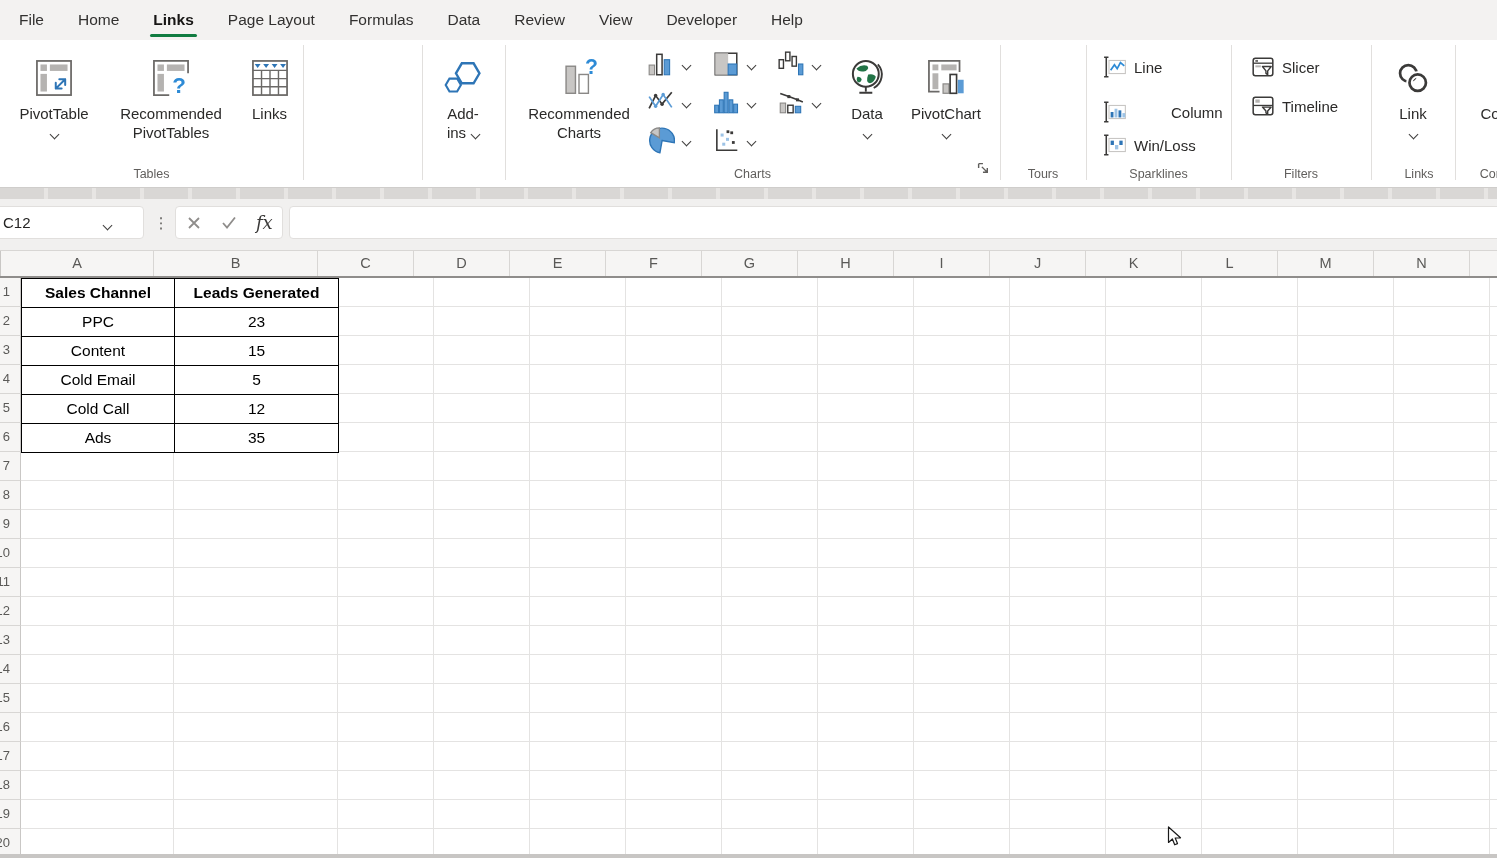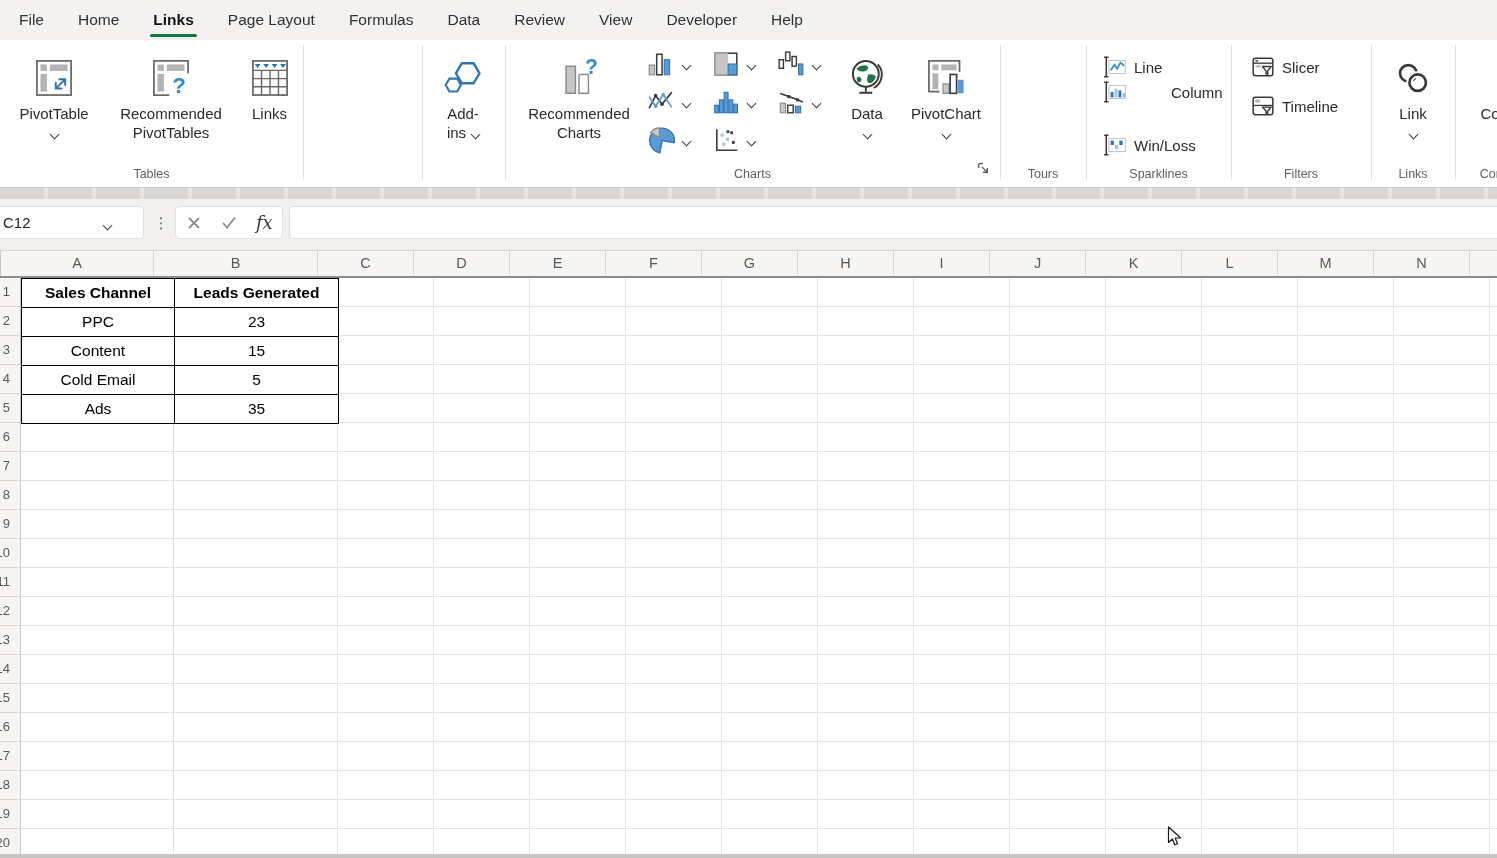--- a/index.html
+++ b/index.html
@@ -357,21 +357,21 @@
 
   <div class="rgroup" style="left:1086px;width:145px;">
     <div class="srow" style="left:17px;top:15px;">
       <svg width="24" height="24" viewBox="0 0 22 22">
         <path d="M3 2 v18 M1 2 h4 M1 20 h4" stroke="#3b3a39" stroke-width="1.4" fill="none"></path>
         <rect x="5.5" y="5" width="15" height="12" fill="#fff" stroke="#c8c6c4"></rect>
         <path d="M7 14 l3.5 -5 l2.5 3.5 l3 -5.5 l3.5 3" stroke="#2e8bd6" stroke-width="1.6" fill="none"></path>
       </svg>
       <span class="slbl">Line</span>
     </div>
-    <div class="srow" style="left:17px;top:40px;gap:44px;">
+    <div class="srow" style="left:17px;top:60px;gap:44px;">
       <svg width="24" height="24" viewBox="0 0 22 22">
         <path d="M3 2 v18 M1 2 h4 M1 20 h4" stroke="#3b3a39" stroke-width="1.4" fill="none"></path>
         <rect x="5.5" y="5" width="15" height="12" fill="#fff" stroke="#c8c6c4"></rect>
         <rect x="7" y="11" width="2.6" height="5" fill="#2e75b6"></rect>
         <rect x="10.6" y="8" width="2.6" height="8" fill="#9dc3e6"></rect>
         <rect x="14.2" y="9.5" width="2.6" height="6.5" fill="#2e75b6"></rect>
         <rect x="17.8" y="12" width="2.6" height="4" fill="#9dc3e6"></rect>
       </svg>
       <span class="slbl">Column</span>
     </div>
@@ -406,21 +406,21 @@
         <rect x="4" y="5" width="4" height="3" fill="#b5b3b1"></rect>
         <path d="M2 10.5 h18" stroke="#3b3a39" stroke-width="1.2"></path>
         <path d="M10.5 12 h8 l-3.2 3.6 v2.9 l-1.6 -1.2 v-1.7z" fill="#fff" stroke="#3b3a39" stroke-width="1.3" stroke-linejoin="round"></path>
       </svg>
       <span class="slbl">Timeline</span>
     </div>
     <div class="glabel">Filters</div>
   </div>
   <div class="gsep" style="left:1371px;"></div>
 
-  <div class="rgroup" style="left:1371px;width:84px;">
+  <div class="rgroup" style="left:1371px;width:84px;padding-left:12px;">
     <div class="btn-large" style="left:14px;width:56px;">
       <div class="icon-wrap">
         <svg width="40" height="40" viewBox="0 0 34 34">
           <circle cx="13" cy="13" r="7" fill="none" stroke="#3b3a39" stroke-width="2.3"></circle>
           <circle cx="21" cy="21" r="7" fill="none" stroke="#fff" stroke-width="5.5"></circle>
           <circle cx="21" cy="21" r="7" fill="none" stroke="#3b3a39" stroke-width="2.3"></circle>
         </svg>
       </div>
       <div class="lbl">Link</div>
       <div class="chvrow">
@@ -864,20 +864,24 @@
       </div>
       <div class="trow">
         <div class="tcell ca">Content</div>
         <div class="tcell cb">15</div>
       </div>
       <div class="trow">
         <div class="tcell ca">Cold Email</div>
         <div class="tcell cb">5</div>
       </div>
       <div class="trow">
+        <div class="tcell ca">Cold Call</div>
+        <div class="tcell cb">12</div>
+      </div>
+      <div class="trow">
         <div class="tcell ca">Ads</div>
         <div class="tcell cb">35</div>
       </div>
     </div>
 </div>
 
 <div class="bottom-strip"></div>
 
 <div class="cursor">
   <svg width="17" height="23" viewBox="0 0 17 23">

